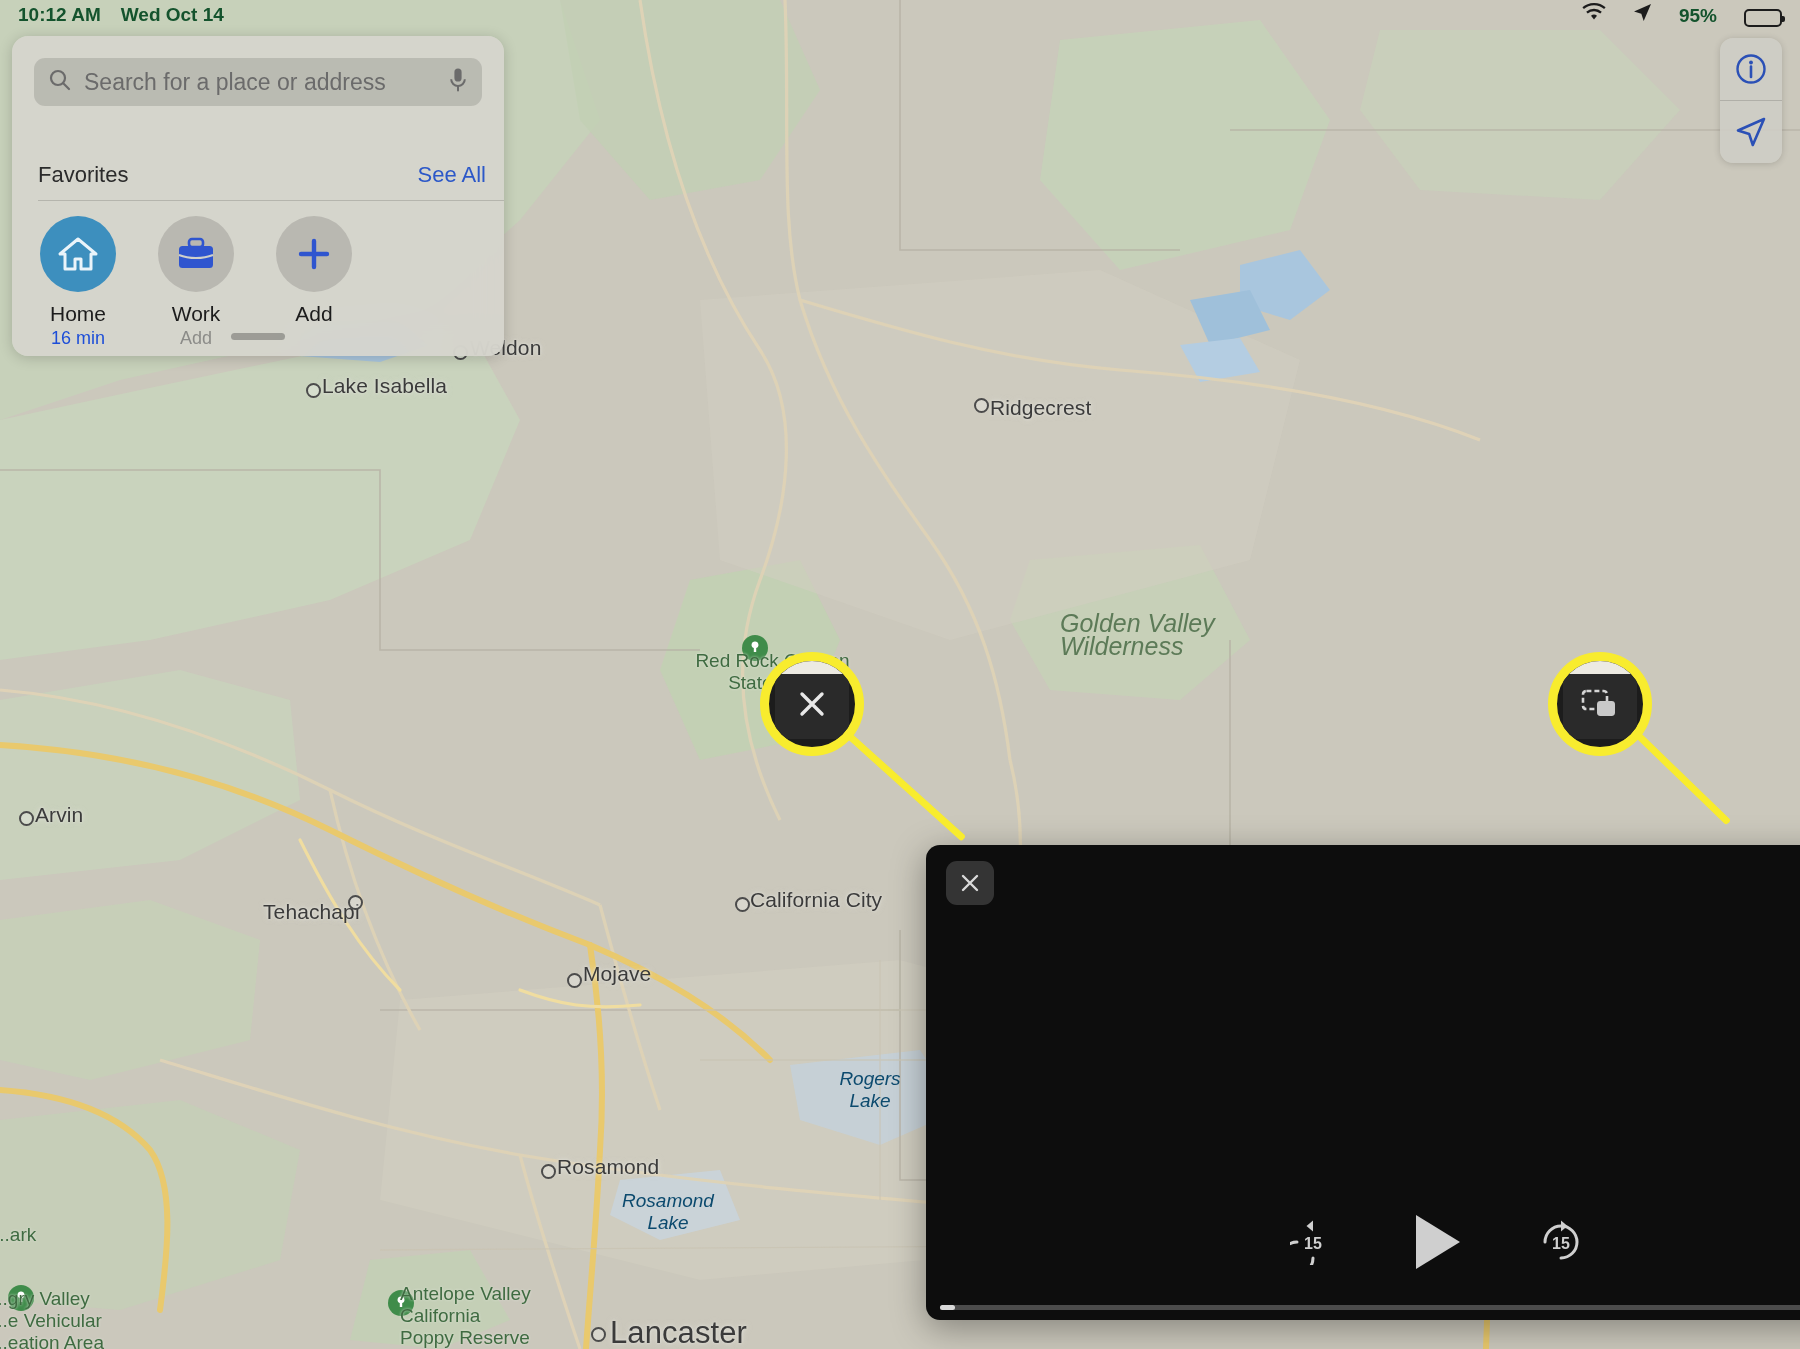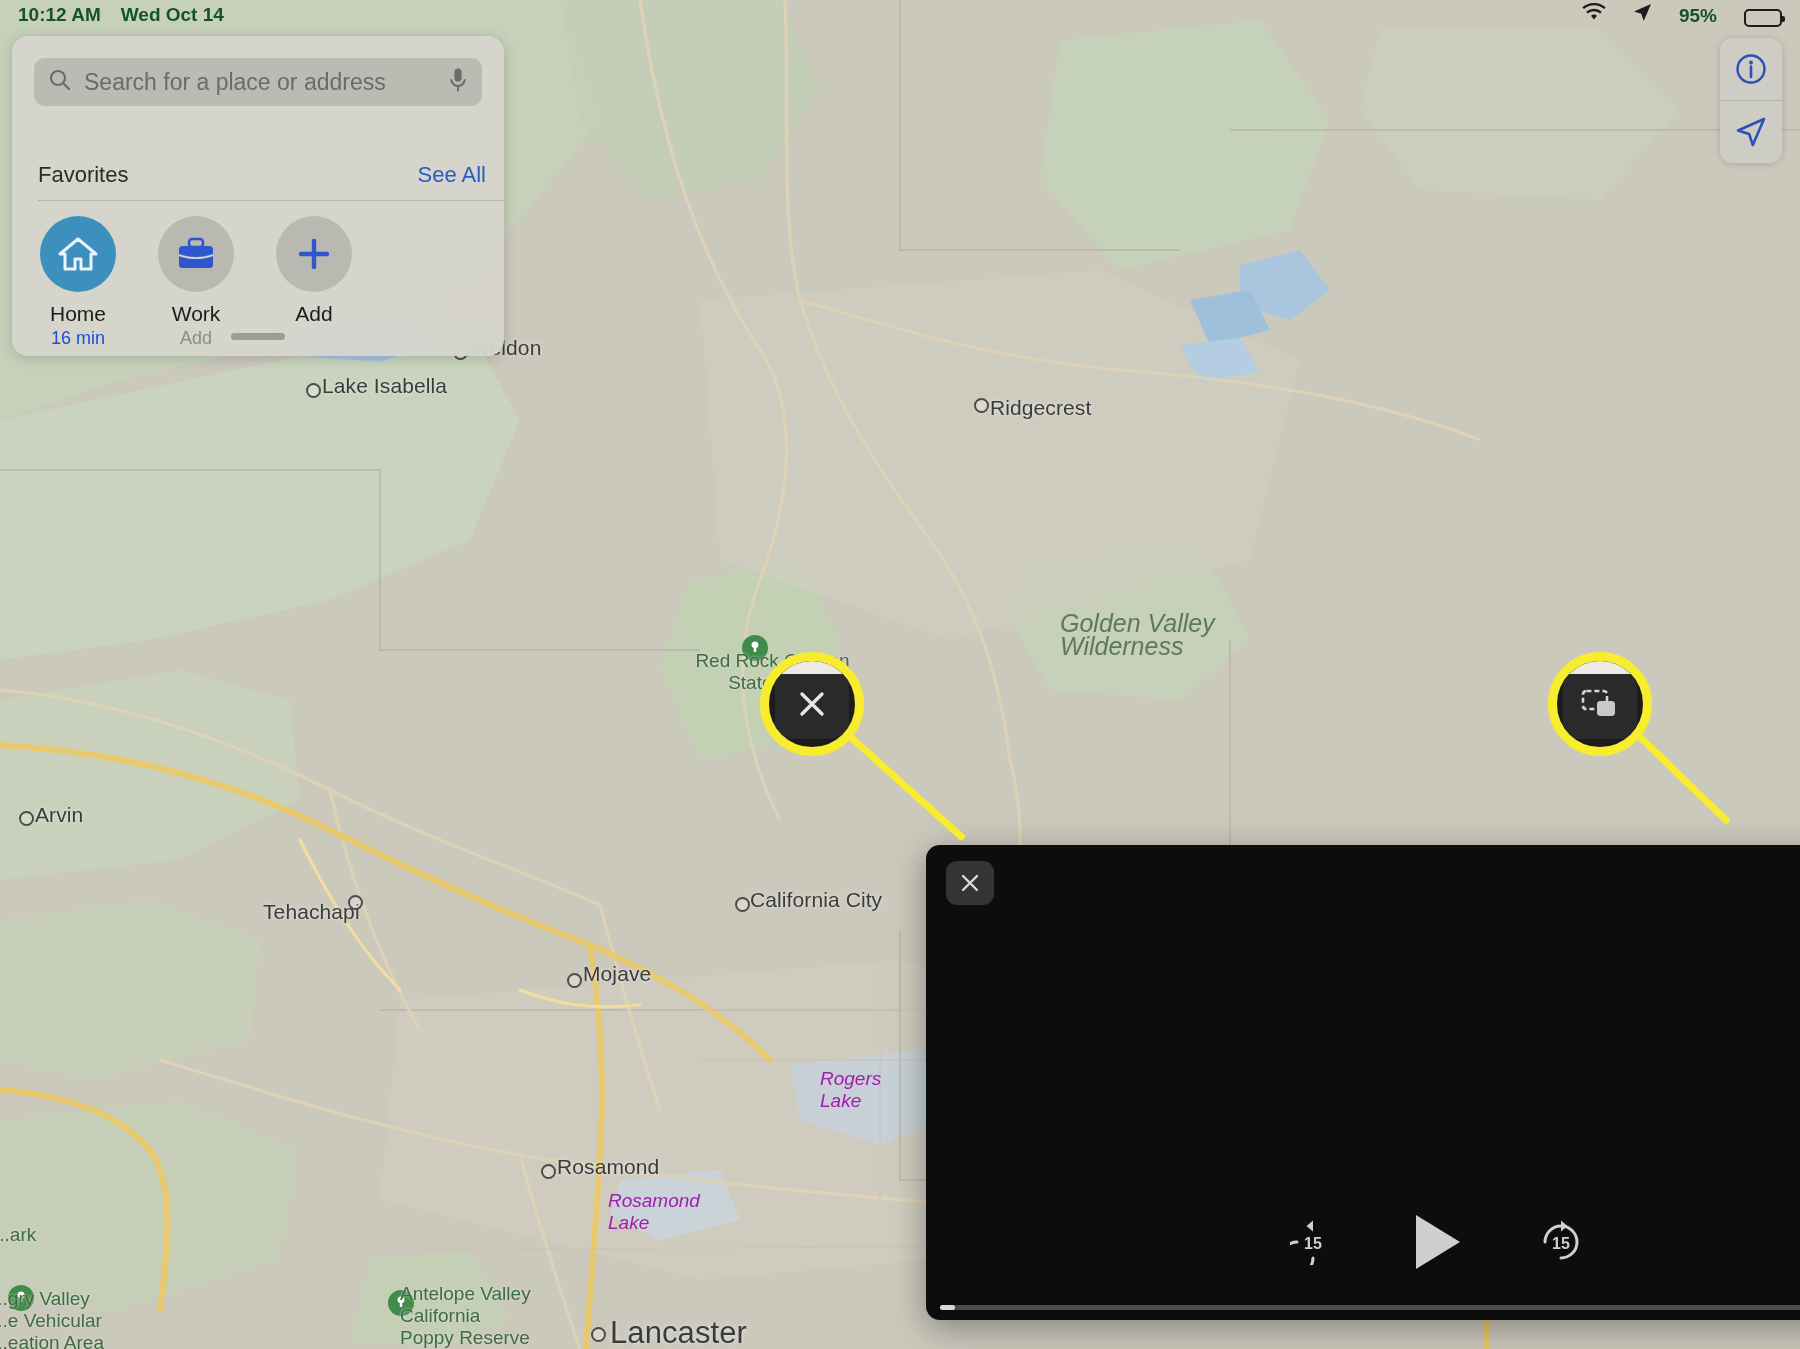--- a/index.html
+++ b/index.html
@@ -40,24 +40,25 @@
     position: absolute;
     color: #3f6b41;
     font-size: 19px;
     line-height: 22px;
     white-space: pre;
     text-align: center;
     text-shadow: 0 0 3px rgba(225,231,219,.9);
   }
   .water-label {
     position: absolute;
-    color: #a21caf;
+    color: #0c4a6e;
     font-size: 19px;
     font-style: italic;
     line-height: 22px;
+    text-align: center;
     white-space: pre;
   }
   .wild-label {
     position: absolute;
     color: #5c7a57;
     font-size: 25px;
     font-style: italic;
     line-height: 23px;
     text-align: left;
     white-space: pre;

